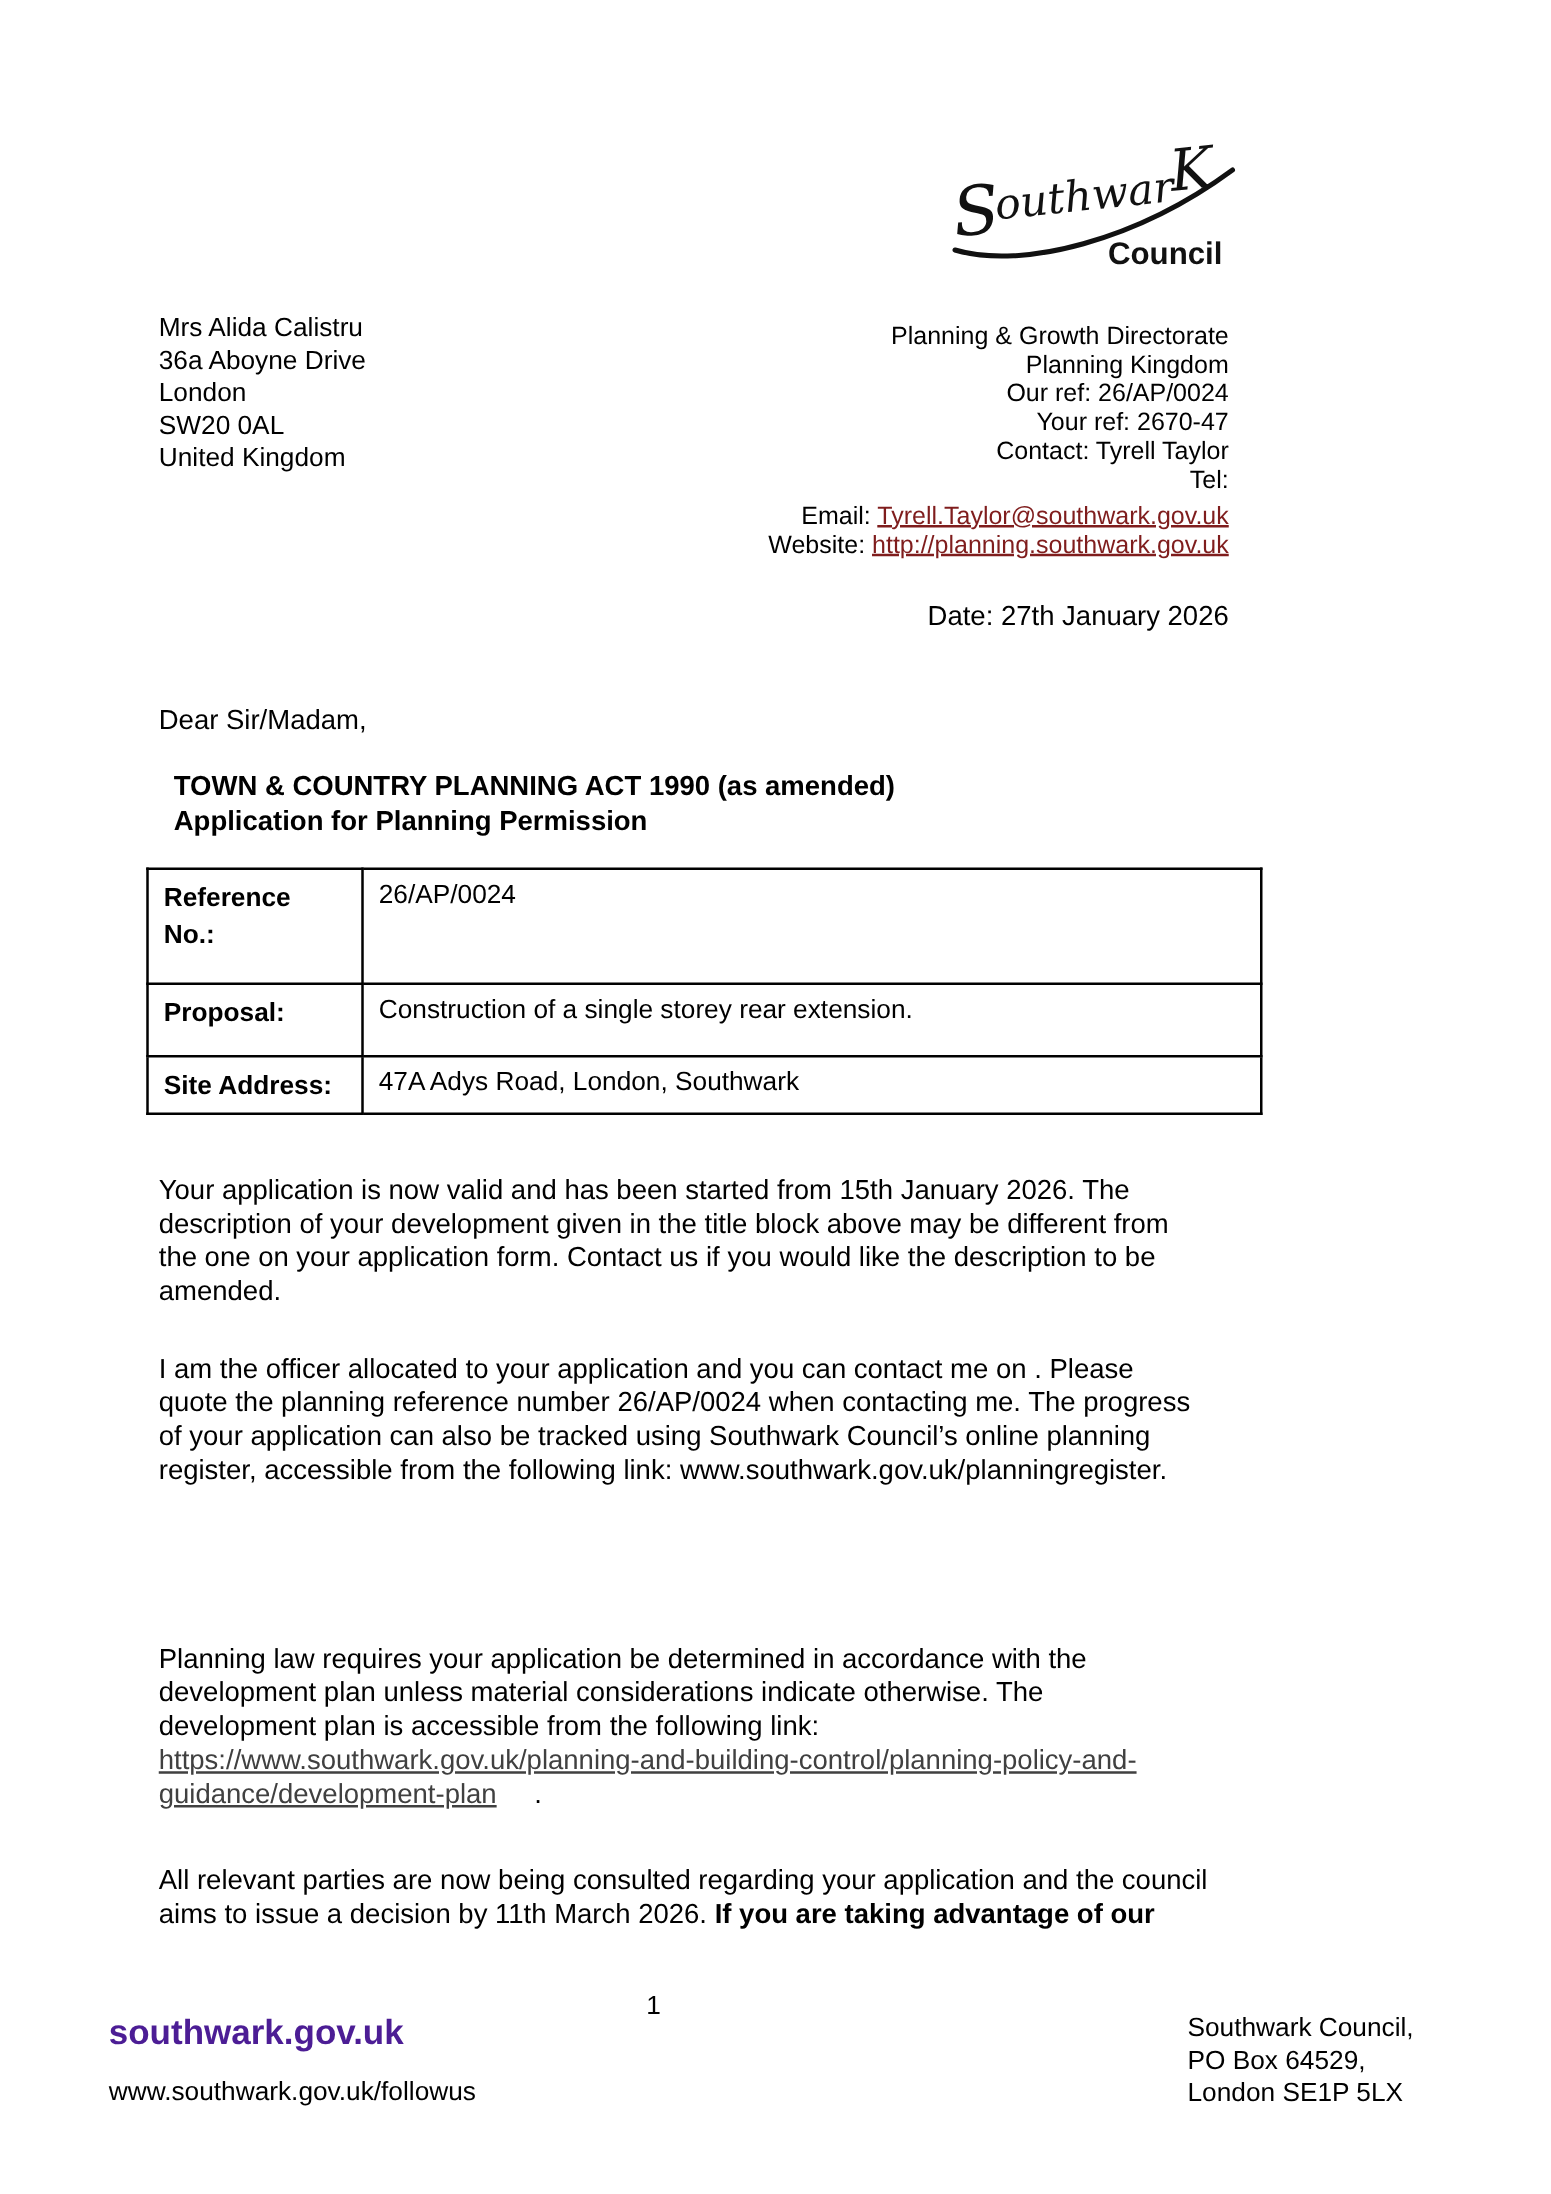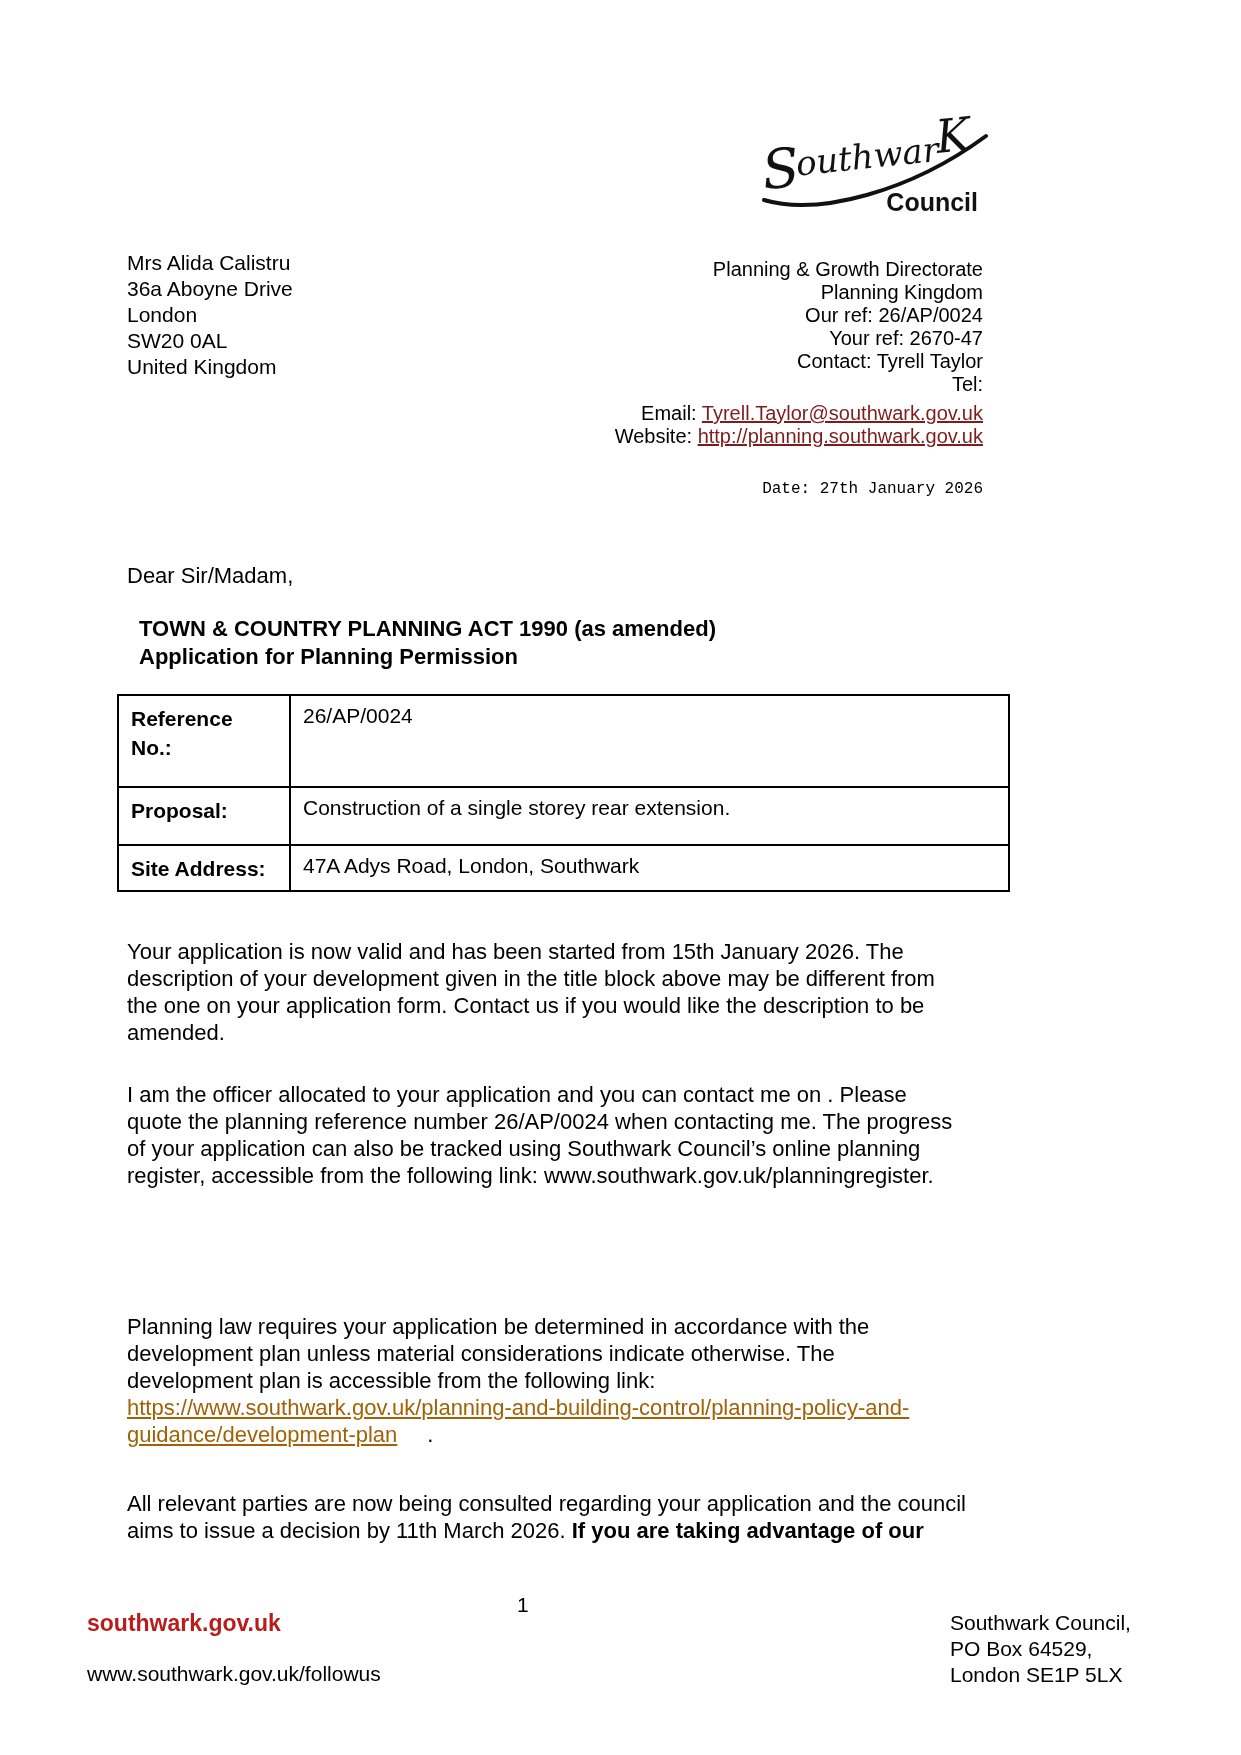--- a/index.html
+++ b/index.html
@@ -9,44 +9,44 @@
 
   .logo{position:absolute;left:760px;top:106px;width:232px;height:112px;}
 
   .recipient{position:absolute;left:127px;top:250px;font-size:21px;line-height:26px;}
 
   .hdr{position:absolute;top:258px;right:258px;text-align:right;font-size:20px;line-height:23px;}
   .hdr .b{font-weight:normal;text-align:right;}
   .hdr .gap{margin-top:6px;}
   .hlink{color:#7f1d1d;text-decoration:underline;cursor:pointer;}
 
-  .date{position:absolute;right:258px;top:480px;font-size:16px;text-align:right;font-family:Liberation Mono, monospace;}
+  .date{position:absolute;right:258px;top:480px;font-size:22px;text-align:right;}
 
   .salutation{position:absolute;left:127px;top:563px;font-size:22px;}
 
   .subject{position:absolute;left:127px;top:615px;font-size:22px;font-weight:bold;line-height:28px;margin-left:12px;}
 
   .ref-table{position:absolute;left:117px;top:694px;width:893px;border-collapse:collapse;table-layout:fixed;font-size:21px;}
   .ref-table td{border:2px solid #000;vertical-align:top;padding:8px 12px 0 12px;}
   .ref-table td.lbl{width:146px;font-weight:bold;line-height:29px;}
   .ref-table tr.r1{height:92px;}
   .ref-table tr.r2{height:58px;}
   .ref-table tr.r3{height:46px;}
 
   .para{position:absolute;left:127px;width:945px;font-size:22px;line-height:27px;white-space:pre-line;}
   .p1{top:938px;}
   .p2{top:1081px;}
   .p3{top:1225px;}
   .p4{top:1313px;}
   .p5{top:1490px;}
-  .blink{color:#a16207;text-decoration:underline;white-space:pre-line;cursor:pointer;}
+  .blink{color:#404040;text-decoration:underline;white-space:pre-line;cursor:pointer;}
   .tail{margin-left:30px;}
 
   .pagenum{position:absolute;left:517px;top:1593px;font-size:21px;}
-  .f-green{position:absolute;left:87px;top:1610px;font-size:23px;font-weight:bold;color:#b91c1c;}
+  .f-green{position:absolute;left:87px;top:1610px;font-size:28px;font-weight:bold;color:#4c1d95;}
   .f-follow{position:absolute;left:87px;top:1662px;font-size:21px;}
   .f-right{position:absolute;left:950px;top:1610px;font-size:21px;line-height:26px;}
 </style>
 </head>
 <body>
 
 <div class="page">
 
   <div class="logo">
     <svg width="232" height="112" viewBox="0 0 232 112">

